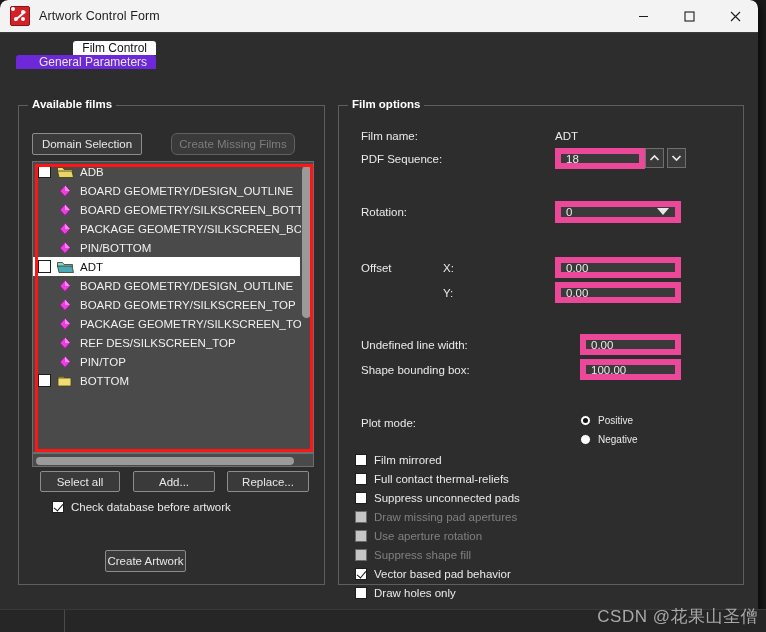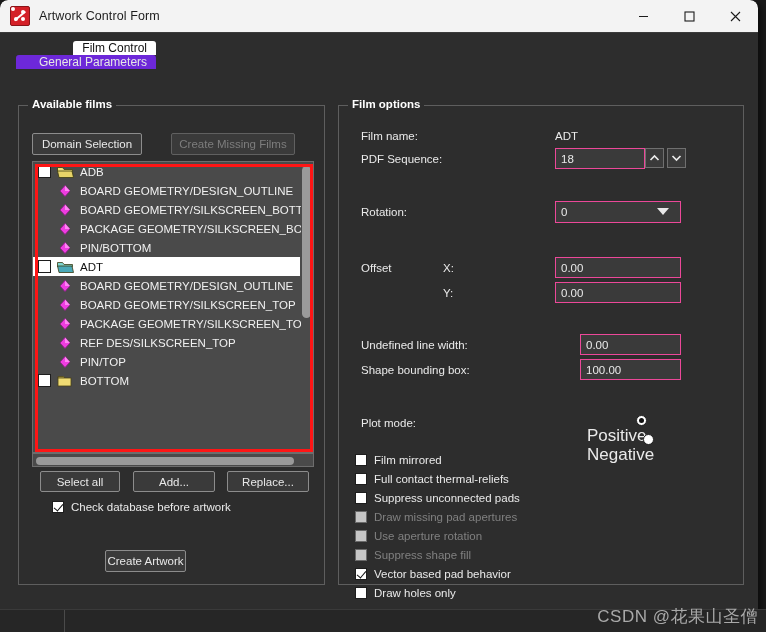--- a/index.html
+++ b/index.html
@@ -119,21 +119,21 @@
   
   .btn {
     background: #3a3a3a;
     border: 1px solid #8c8c8c;
     color: #e8e8e8;
     font-size: 11.5px;
     border-radius: 2px;
     display: flex; align-items: center; justify-content: center;
     box-sizing: border-box;
   }
-  .btn.disabled { color: #7d7d7d; border-color: #606060; }
+  .btn.disabled { color: #7d7d7d; border-color: #606060; border-radius: 6px; }
 
   
   .listwrap {
     position: absolute;
     left: 16px; top: 58px;
     width: 272px; height: 282px;
     border: 3px solid #ff1515;
     box-sizing: content-box;
   }
   .listbox {
@@ -194,21 +194,21 @@
     width: 258px; height: 8px;
     background: #9a9a9a; border-radius: 4px;
   }
 
   
   .lbl { position:absolute; font-size:11.5px; color:#eaeaea; white-space:nowrap; }
   .val { position:absolute; font-size:11.5px; color:#eaeaea; }
   .field {
     position: absolute;
     background: #3a3a3a;
-    border: 1px solid #ec4899;
+    border: 6px solid #ec4899;
     box-sizing: border-box;
     color: #e9e9e9;
     font-size: 11.5px;
     display: flex; align-items: center;
     padding-left: 5px;
   }
   .spin {
     position:absolute;
     width: 19px; height: 20px;
     background:#3a3a3a;
@@ -233,21 +233,21 @@
     border: 1px solid #222;
     box-sizing: border-box;
     position: relative;
     flex: none;
   }
   .radio.on::after {
     content:''; position:absolute;
     left:2px; top:2px; width:5px; height:5px;
     border-radius:50%; background:#111;
   }
-  .optrow { position:absolute; display:flex; align-items:flex-end; font-size:17px; color:#eaeaea;flex-direction:column; }
+  .optrow { position:absolute; display:flex; align-items:flex-start; font-size:10px; color:#eaeaea; }
 
   
   .chkrow {
     position: absolute;
     display: flex; align-items: center;
     font-size: 11.5px;
     color: #eaeaea;
     white-space: nowrap;
   }
   .chkrow.dim { color: #808080; }

